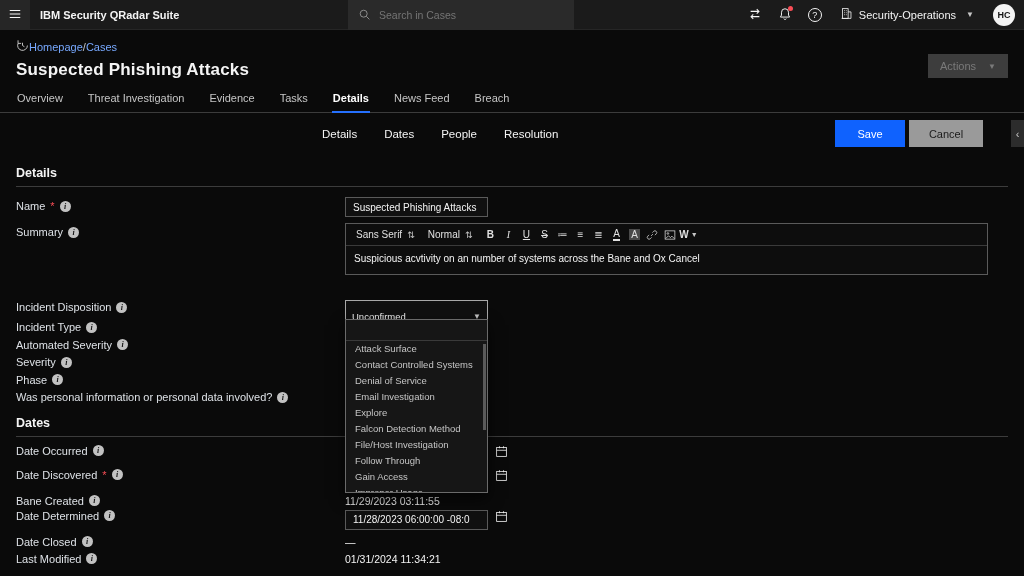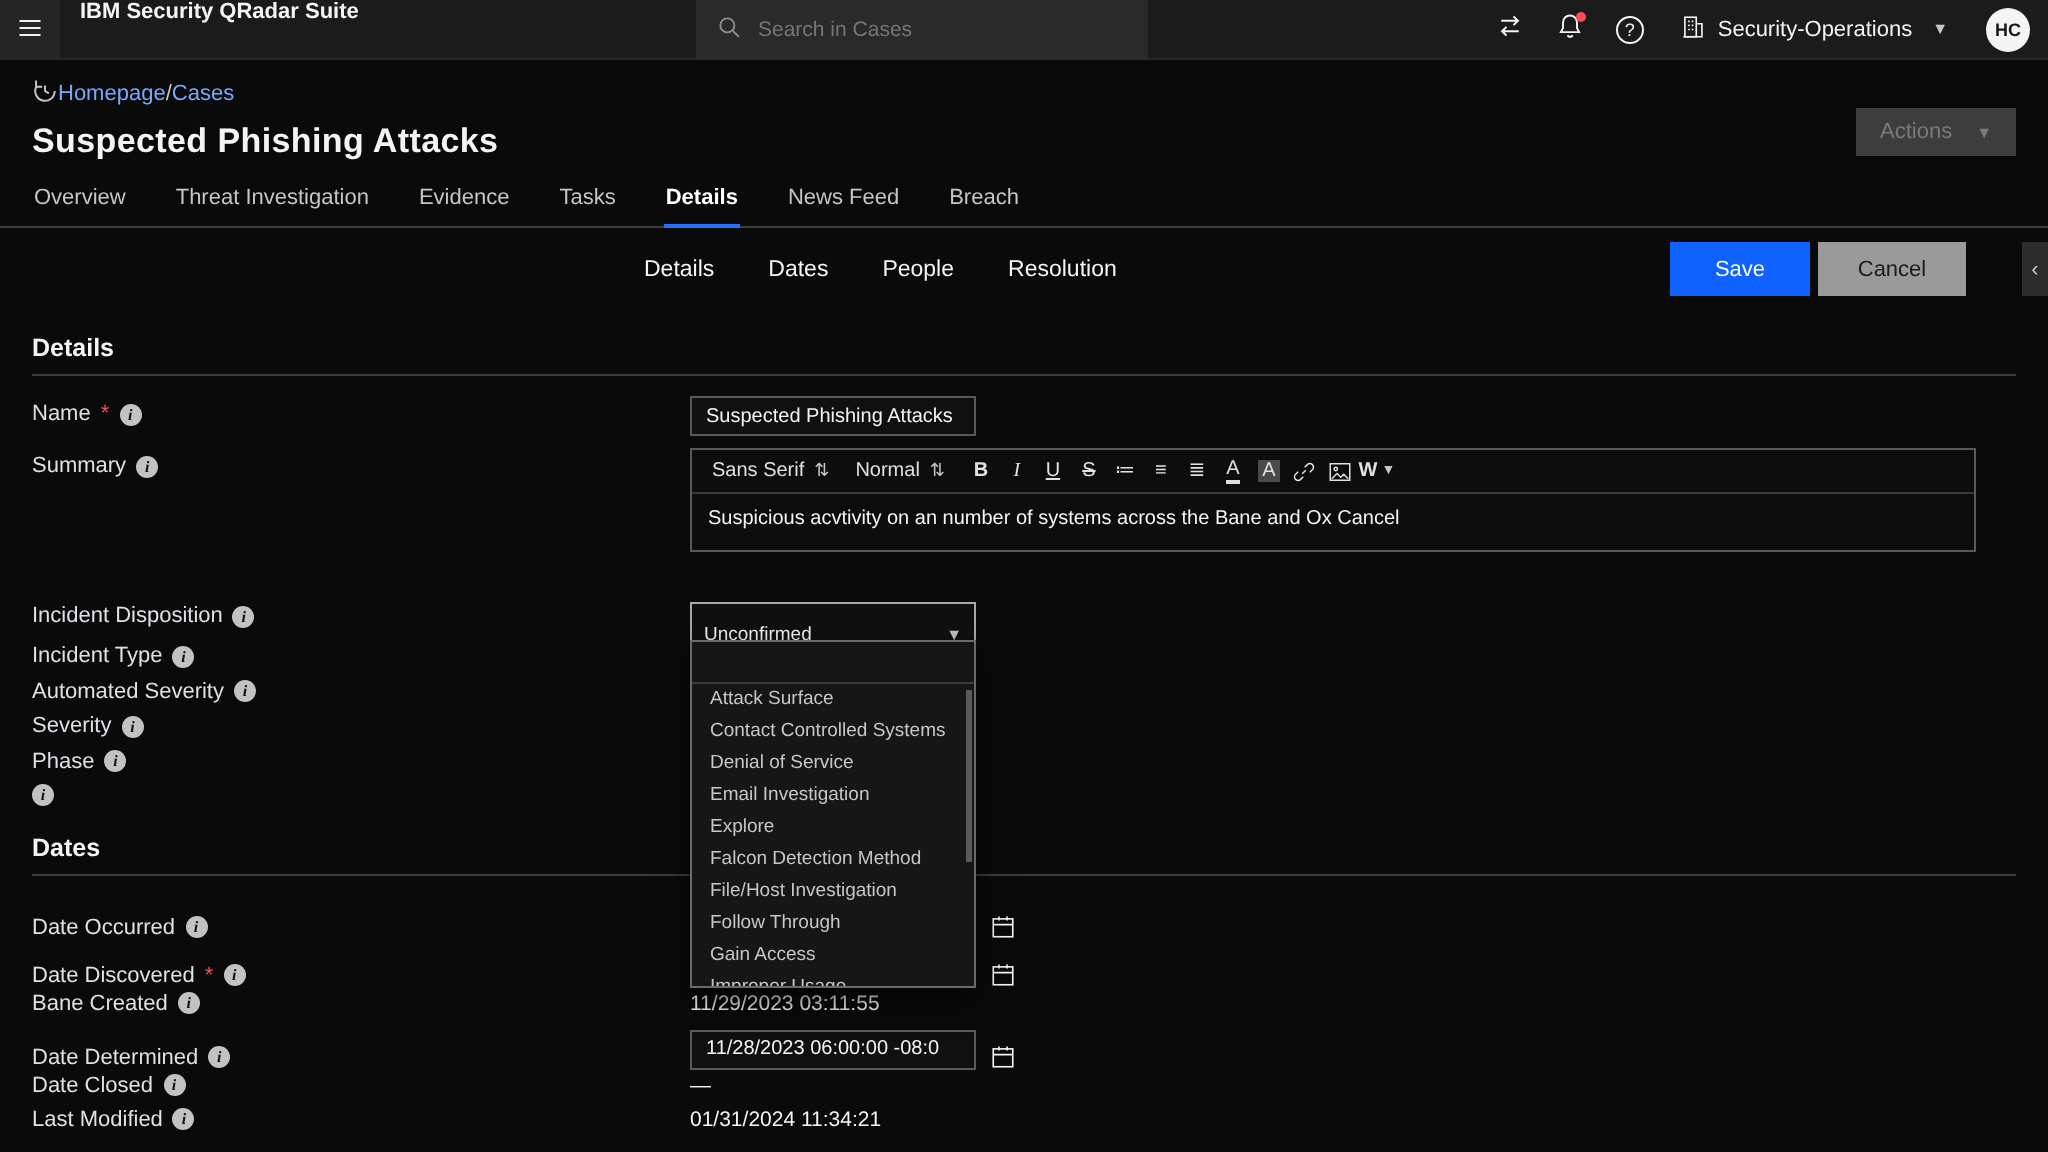--- a/index.html
+++ b/index.html
@@ -1,20 +1,20 @@
 <!DOCTYPE html>
 <html><head>
 <meta charset="utf-8">
 <style>
   *{box-sizing:border-box;margin:0;padding:0}
   html,body{width:1024px;height:576px}
   body{background:#0a0a0a;color:#f4f4f4;font-family:"Liberation Sans","DejaVu Sans",sans-serif;font-size:11px;overflow:hidden;position:relative}
 
   
-  .header{height:30px;background:#1b1b1b;display:flex;align-items:flex-start;position:relative;border-bottom:1px solid #262626}
+  .header{height:30px;background:#1b1b1b;display:flex;align-items:center;position:relative;border-bottom:1px solid #262626}
   .hamburger{width:30px;height:30px;display:flex;align-items:center;justify-content:center;background:#262626;color:#f4f4f4;cursor:pointer}
   .app-title{font-weight:700;font-size:11px;margin-left:10px;white-space:nowrap}
   .search{position:absolute;left:348px;top:0;width:226px;height:30px;background:#2a2a2a;display:flex;align-items:center;padding:0 10px;gap:8px;color:#8d8d8d}
   .search input{background:transparent;border:none;outline:none;color:#a8a8a8;font-size:10.5px;width:140px;font-family:inherit}
   .header-right{margin-left:auto;display:flex;align-items:center;height:100%}
   .icon-btn{width:30px;height:30px;display:flex;align-items:center;justify-content:center;color:#f4f4f4;position:relative;cursor:pointer}
   .badge-dot{position:absolute;top:6px;right:7px;width:5px;height:5px;border-radius:50%;background:#fa4d56}
   .help-circle{width:14px;height:14px;border-radius:50%;border:1px solid #f4f4f4;font-size:9px;display:flex;align-items:center;justify-content:center}
   .tenant{display:flex;align-items:center;gap:6px;padding:0 10px;height:100%;cursor:pointer}
   .tenant .chev{font-size:8px;color:#c6c6c6;margin-left:4px}
@@ -71,21 +71,21 @@
   
   .dd-wrap{position:relative}
   .select-box{width:143px;height:32px;background:#101010;border:1px solid #a8a8a8;display:flex;align-items:center;justify-content:space-between;padding:0 6px;font-size:9.5px;cursor:pointer}
   .select-box .chev{font-size:8px;color:#c6c6c6}
   .dd-panel{position:absolute;left:0;top:19px;width:143px;height:174px;background:#161616;border:1px solid #6a6a6a;z-index:30;overflow:hidden;box-shadow:0 6px 14px rgba(0,0,0,.65)}
   .dd-empty{height:21px;border-bottom:1px solid #3a3a3a;cursor:pointer}
   .dd-opt{height:16px;line-height:16px;padding:0 9px;color:#c6c6c6;font-size:9.5px;white-space:nowrap;overflow:hidden;cursor:pointer}
   .dd-scroll{position:absolute;right:1px;top:24px;width:3px;height:86px;background:#5a5a5a}
 
   .label-row{height:17.5px}
-  .dates-row-input{height:24px;align-items:flex-end}
+  .dates-row-input{height:24px;align-items:flex-start}
   .dates-row-input .flabel{padding-top:0}
   .dates-row-text{height:17px}
   .cal-btn{margin-left:7px;color:#f4f4f4;display:flex;align-items:center;cursor:pointer;padding-top:3px}
   .dates-row-input .cal-btn{padding-top:0}
 </style>
 </head>
 <body>
 
 <header class="header">
   <div class="hamburger">
@@ -300,20 +300,21 @@
     </div>
   </div>
   <div class="frow label-row">
     <div class="flabel">
       <span>Phase</span>
       <span class="info">i</span>
     </div>
   </div>
   <div class="frow label-row">
     <div class="flabel" style="width:430px">
+      <span>Was personal information or personal data involved?</span>
       <span class="info">i</span>
     </div>
   </div>
 </div>
 
 <div class="section-heading" style="padding-top:10px">Dates</div>
 <div class="rule"></div>
 
 <div class="form" style="padding-top:8px">
 

